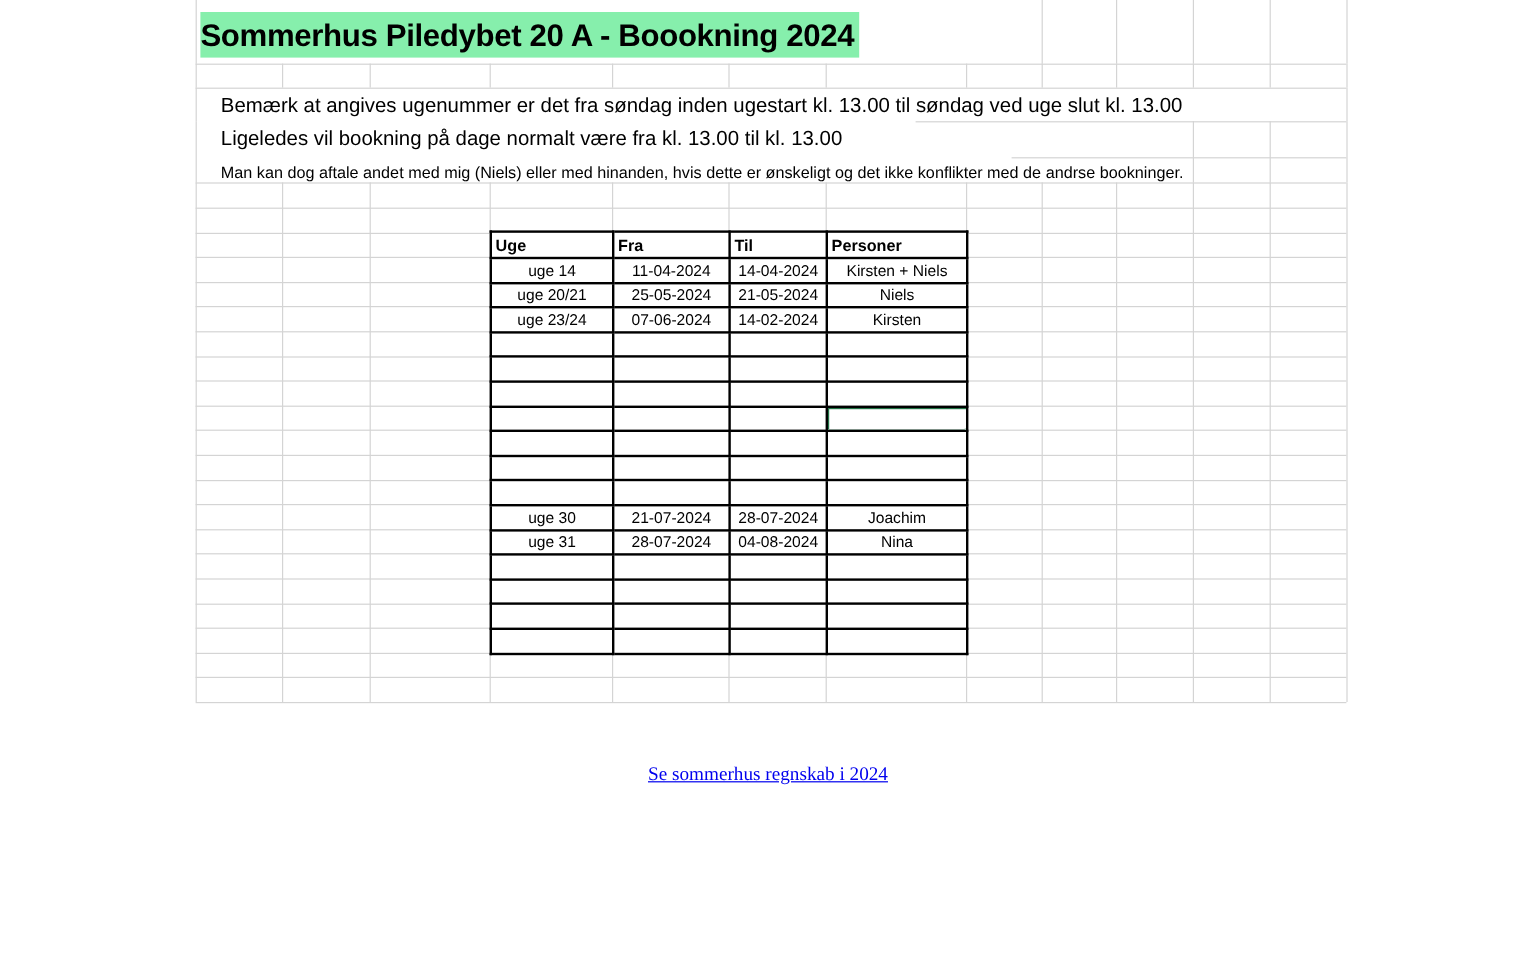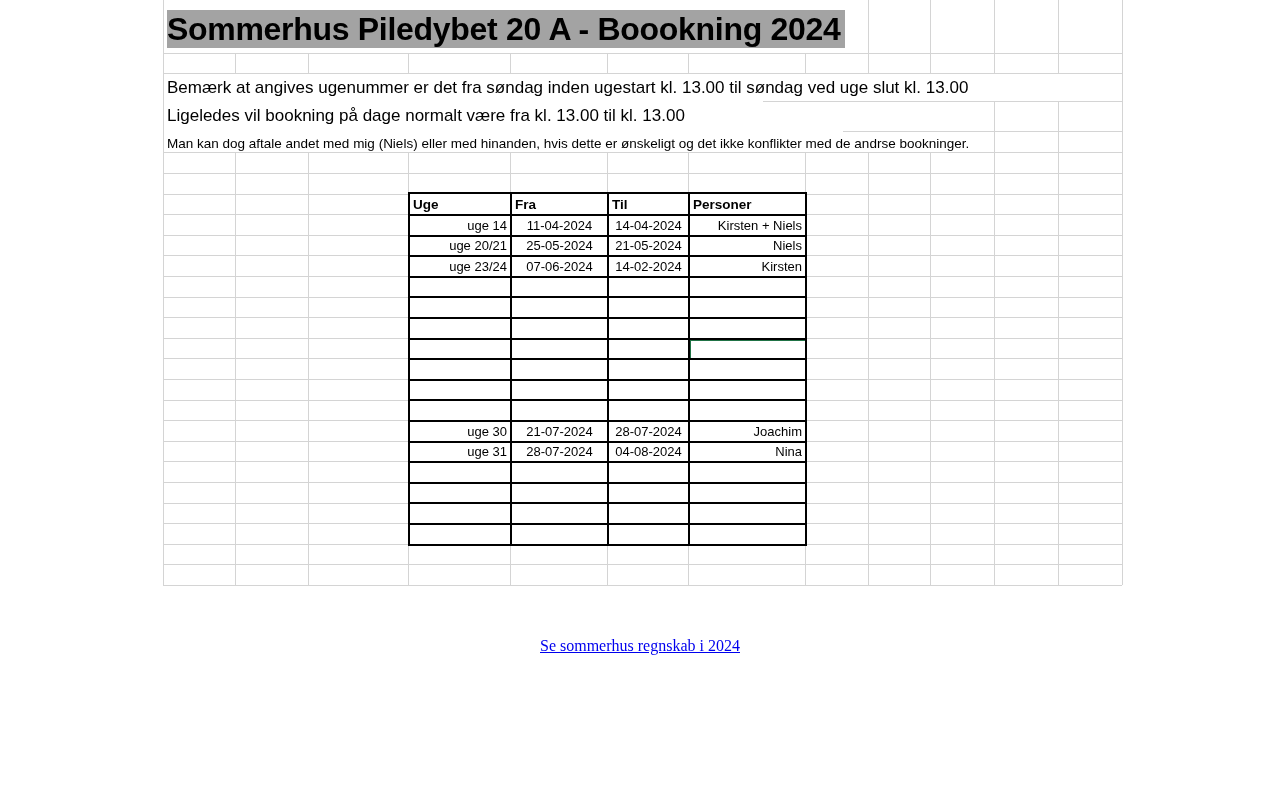--- a/index.html
+++ b/index.html
@@ -19,25 +19,25 @@
     color:#000;
   }
   .sheet{
     position:absolute;left:163px;top:0;width:959px;height:585px;
   }
   .hline,.vline{position:absolute;background:var(--grid);z-index:1;}
   .hline{height:1px;}
   .vline{width:1px;}
   .title{
     position:absolute;left:4px;top:10px;z-index:2;
-    font-size:32px;line-height:38px;font-weight:600;
-    letter-spacing:-0.3px;white-space:nowrap;background:#a3a3a3;padding-right:4px;
+    font-size:26px;line-height:38px;font-weight:600;
+    letter-spacing:-0.3px;white-space:nowrap;background:#86efac;padding-right:4px;
   }
   .note{
-    position:absolute;left:4px;z-index:2;white-space:nowrap;background:#fff;padding-right:4px;
+    position:absolute;left:21px;z-index:2;white-space:nowrap;background:#fff;padding-right:4px;
   }
   .note1{top:78px;font-size:17px;line-height:20px;}
   .note2{top:106px;font-size:17px;line-height:20px;}
   .note3{top:136px;font-size:13.5px;line-height:15px;}
   table.booking{
     position:absolute;left:245px;top:192px;z-index:3;
     border-collapse:collapse;table-layout:fixed;
     background:#ffffff;
     font-size:13px;
   }
@@ -45,21 +45,21 @@
     border:2px solid var(--border);
     padding:0 3px;
     overflow:hidden;white-space:nowrap;
     position:relative;
     vertical-align:middle;
   }
   table.booking thead tr{height:22px;}
   table.booking tbody tr{height:20.6px;}
   table.booking th{text-align:left;font-weight:700;font-size:13.5px;margin-top:11px;}
   td.date{text-align:center;}
-  td.txt{text-align:right;}
+  td.txt{text-align:center;}
   .sel-box{
     position:absolute;left:-1px;top:-1px;right:-3px;bottom:-2px;
     border:2px solid var(--sel);
     pointer-events:none;z-index:4;
   }
   .sel-handle{
     position:absolute;right:-6px;bottom:-6px;
     width:7px;height:7px;
     background:var(--sel);
     border:1px solid #fff;

